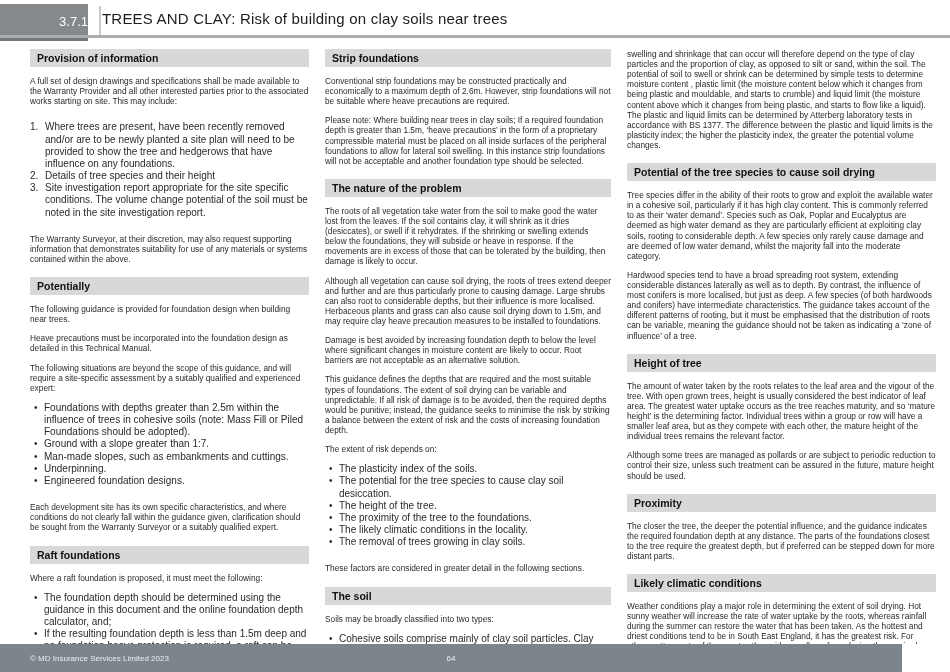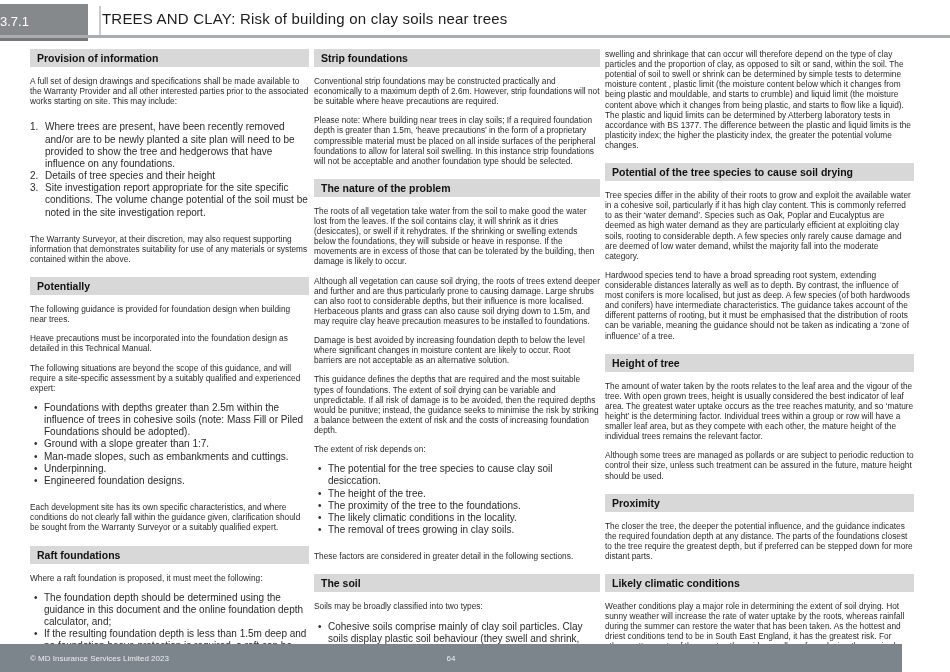--- a/index.html
+++ b/index.html
@@ -4,27 +4,27 @@
 <style>
   * { margin:0; padding:0; box-sizing:border-box; }
   html,body { width:950px; height:672px; overflow:hidden; background:#ffffff;
     font-family:"Liberation Sans", sans-serif; color:#2a2a2a; }
 
   
   .page-header { position:relative; height:38px; width:950px; }
   .header-rule { position:absolute; left:0; bottom:0; width:100%; height:3px; background:#aaacae; }
   .section-box { position:absolute; left:0; top:4px; width:88px; height:34px;
     background:var(--header-box,#85898c); color:#ffffff; font-size:13px;
-    display:flex; align-items:center; justify-content:flex-start;
+    display:flex; align-items:center; justify-content:flex-end;
     box-shadow:0 3px 0 #74787a; }
   .title-divider { position:absolute; left:99px; top:6px; bottom:3px; width:2px; background:#c9cbcd; }
   .page-title { position:absolute; left:102px; top:10px; font-size:15px; color:#1c1c1c; letter-spacing:0.2px; }
 
   
-  .main { display:flex; gap:5px; padding:11px 14px 0 30px; height:606px; overflow:hidden; }
+  .main { display:flex; gap:16px; padding:11px 14px 0 30px; height:606px; overflow:hidden; }
   .col { overflow:hidden; }
   .col-1 { width:279px; } .col-2 { width:286px; } .col-3 { width:309px; }
 
   .section-heading { background:var(--heading-bg,#d8d8d8); font-weight:bold; font-size:10.5px;
     color:#111; padding:3px 4px 3px 7px; margin:13px 0 8px 0; }
   .col > .section-heading:first-child { margin-top:0; }
 
   .para { font-size:8.3px; line-height:1.22; margin:9px 0; }
   .list { font-size:10px; line-height:1.22; margin:15px 0; list-style:none; }
   ul.list { padding-left:14px; }
@@ -88,20 +88,21 @@
       <div class="section-heading">Strip foundations</div>
       <p class="para">Conventional strip foundations may be constructed practically and economically to a maximum depth of 2.6m. However, strip foundations will not be suitable where heave precautions are required.</p>
       <p class="para">Please note: Where building near trees in clay soils; If a required foundation depth is greater than 1.5m, ‘heave precautions’ in the form of a proprietary compressible material must be placed on all inside surfaces of the peripheral foundations to allow for lateral soil swelling. In this instance strip foundations will not be acceptable and another foundation type should be selected.</p>
       <div class="section-heading">The nature of the problem</div>
       <p class="para">The roots of all vegetation take water from the soil to make good the water lost from the leaves. If the soil contains clay, it will shrink as it dries (desiccates), or swell if it rehydrates. If the shrinking or swelling extends below the foundations, they will subside or heave in response. If the movements are in excess of those that can be tolerated by the building, then damage is likely to occur.</p>
       <p class="para">Although all vegetation can cause soil drying, the roots of trees extend deeper and further and are thus particularly prone to causing damage. Large shrubs can also root to considerable depths, but their influence is more localised. Herbaceous plants and grass can also cause soil drying down to 1.5m, and may require clay heave precaution measures to be installed to foundations.</p>
       <p class="para">Damage is best avoided by increasing foundation depth to below the level where significant changes in moisture content are likely to occur. Root barriers are not acceptable as an alternative solution.</p>
       <p class="para">This guidance defines the depths that are required and the most suitable types of foundations. The extent of soil drying can be variable and unpredictable. If all risk of damage is to be avoided, then the required depths would be punitive; instead, the guidance seeks to minimise the risk by striking a balance between the extent of risk and the costs of increasing foundation depth.</p>
       <p class="para tight">The extent of risk depends on:</p>
       <ul class="list tight">
+        <li>The plasticity index of the soils.</li>
         <li>The potential for the tree species to cause clay soil desiccation.</li>
         <li>The height of the tree.</li>
         <li>The proximity of the tree to the foundations.</li>
         <li>The likely climatic conditions in the locality.</li>
         <li>The removal of trees growing in clay soils.</li>
       </ul>
       <p class="para">These factors are considered in greater detail in the following sections.</p>
       <div class="section-heading">The soil</div>
       <p class="para">Soils may be broadly classified into two types:</p>
       <ul class="list tight">

